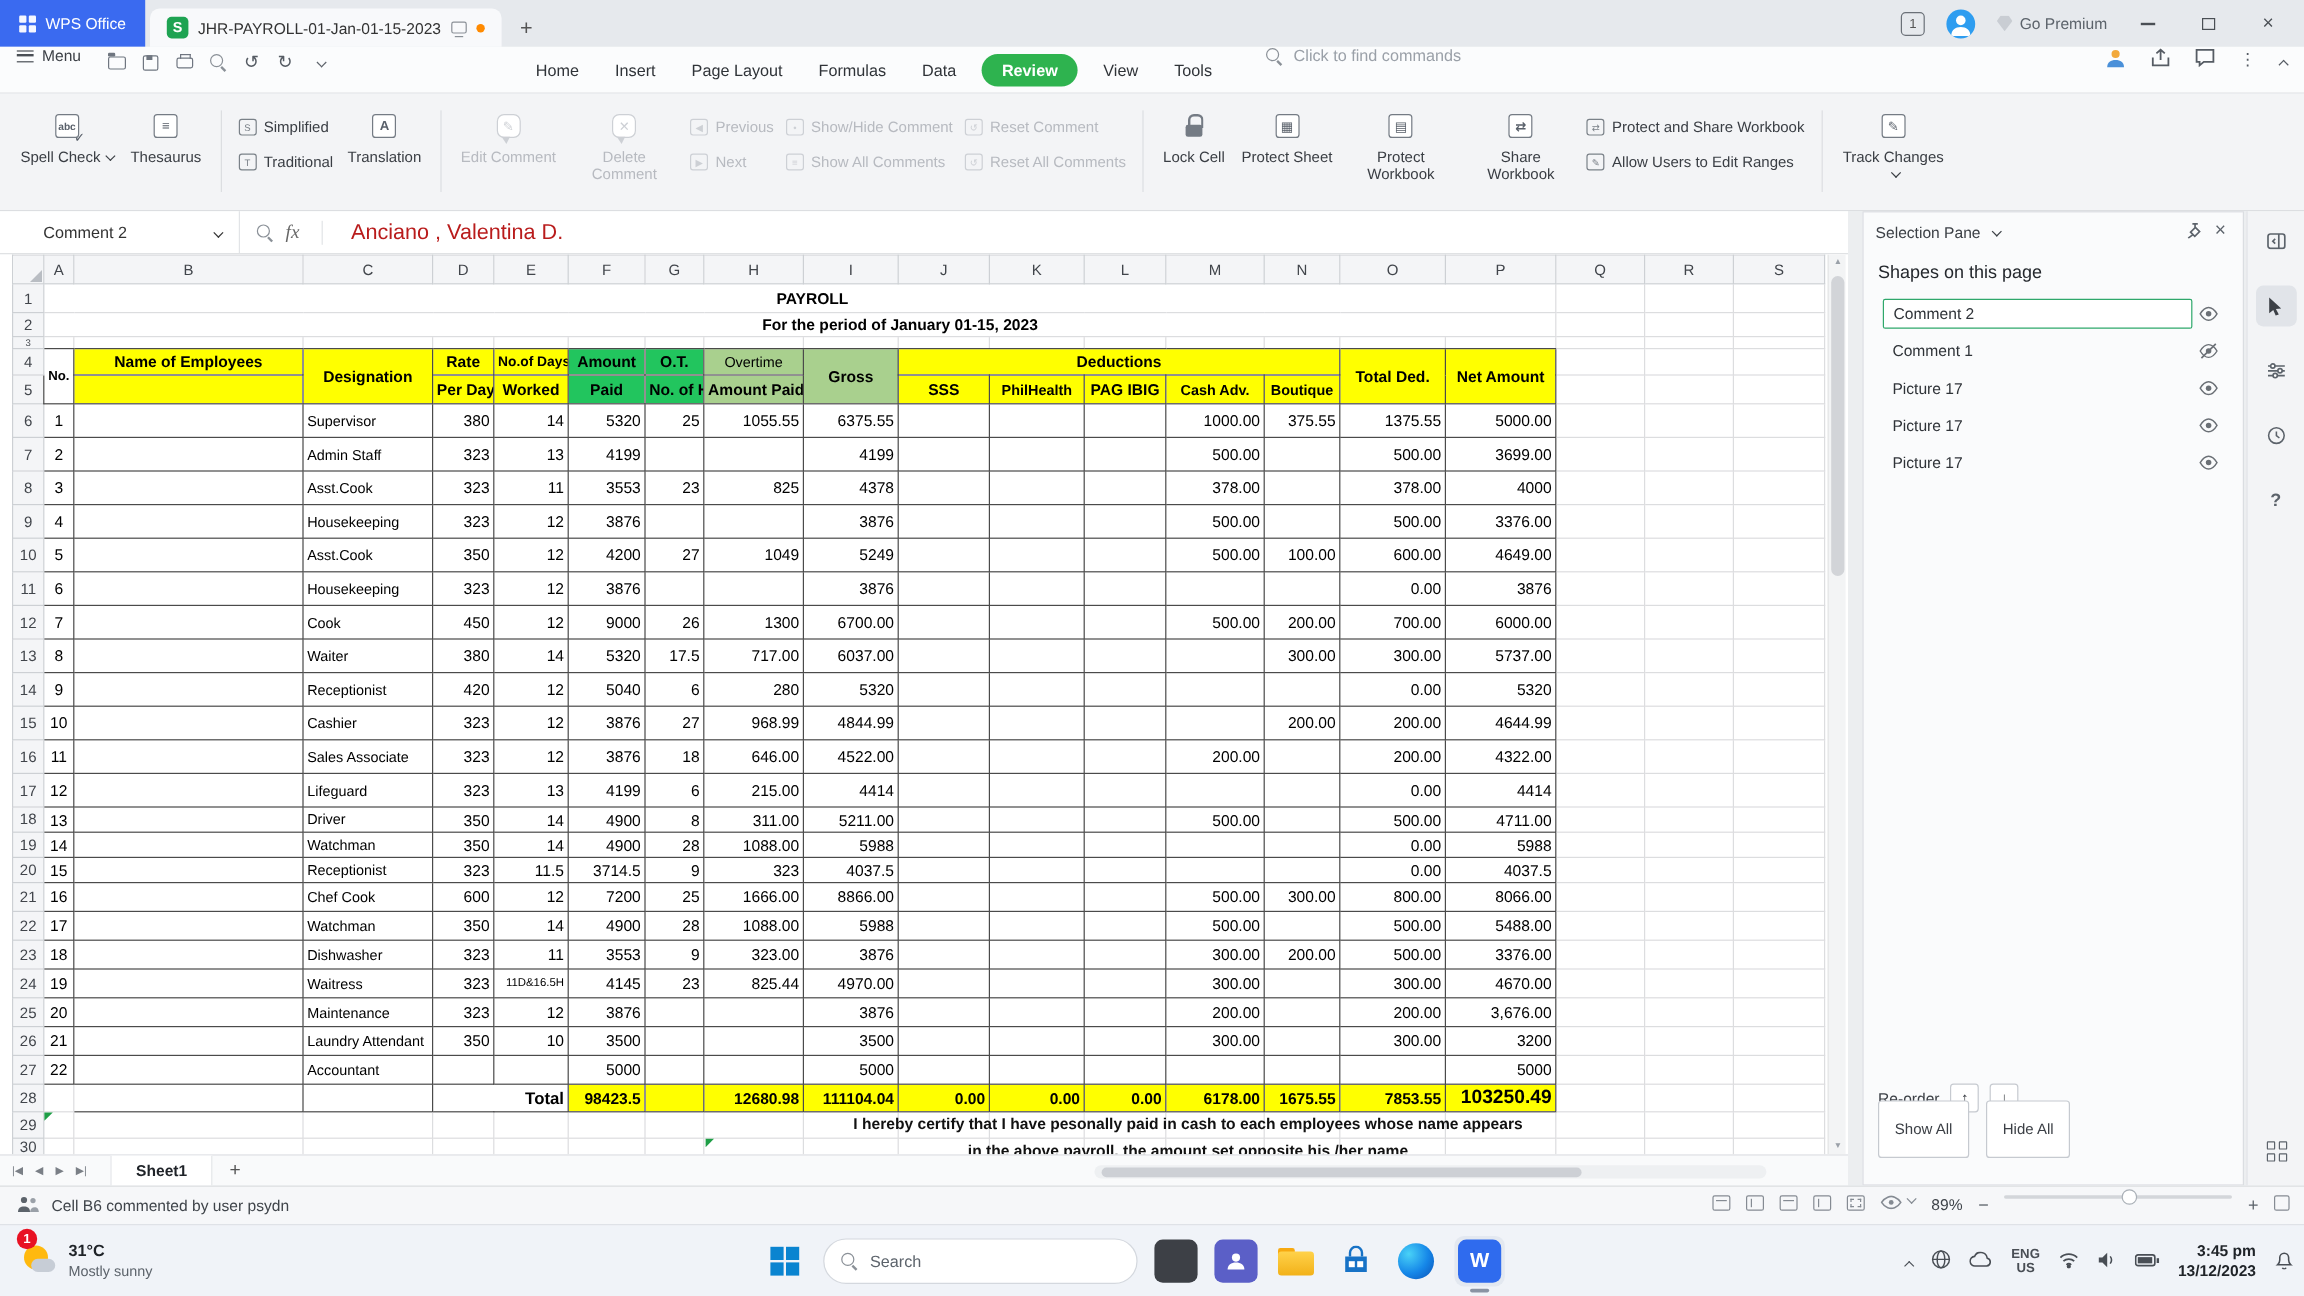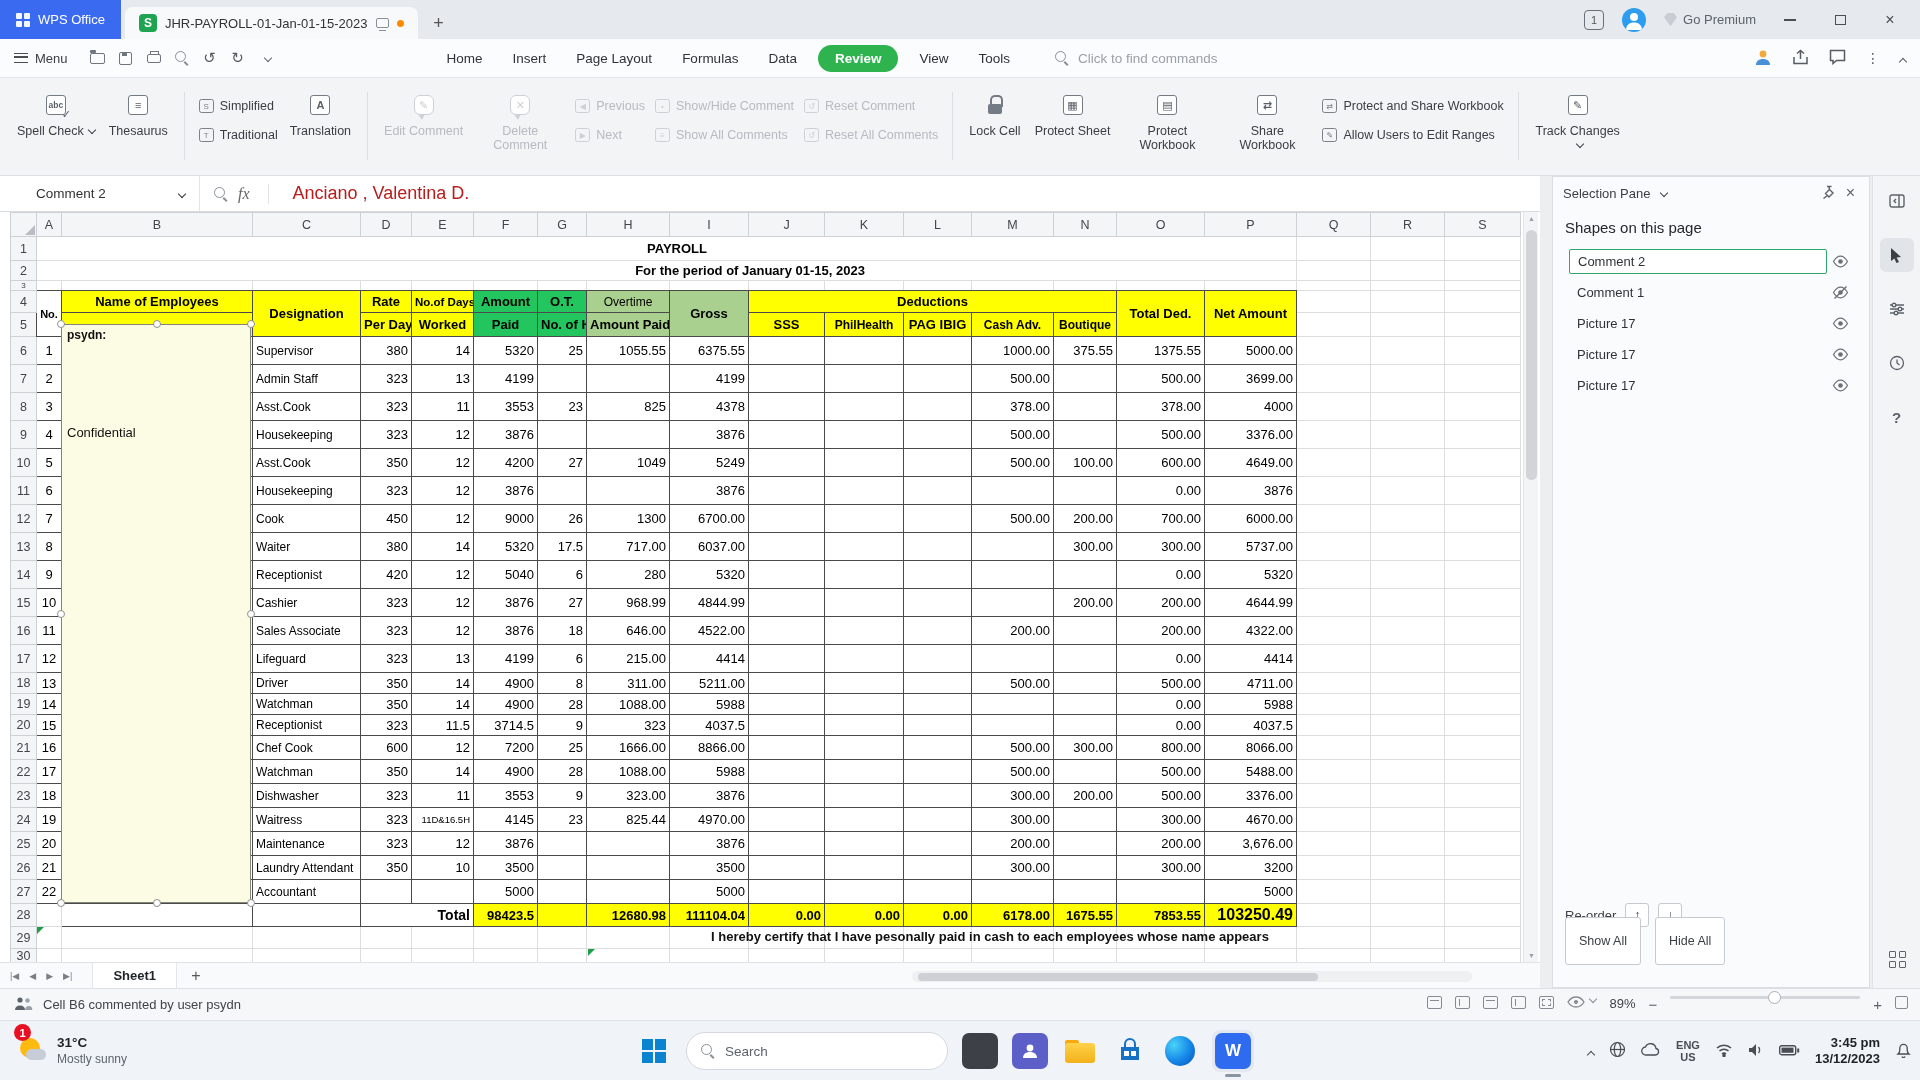--- a/index.html
+++ b/index.html
@@ -23,21 +23,21 @@
 .tbright{position:absolute;right:0;top:0;height:39px;display:flex;align-items:center;gap:18px;padding-right:14px}
 .winswitch{width:20px;height:20px;border:1.4px solid #6b7178;border-radius:4px;font-size:11px;color:#555;display:flex;align-items:center;justify-content:center}
 .avatar{width:24px;height:24px;border-radius:50%;background:#2e9df0;display:flex;align-items:center;justify-content:center;overflow:hidden}
 .gopro{display:flex;align-items:center;gap:6px;color:#5c636b;font-size:13px}
 .gem{width:13px;height:13px;background:#c9cdd3;clip-path:polygon(50% 100%,0 35%,25% 0,75% 0,100% 35%)}
 .wbtn{width:32px;height:39px;display:flex;align-items:center;justify-content:center;color:#4a4f55;font-size:16px}
 .mini{width:12px;height:2px;background:#4a4f55;display:block}
 .maxi{width:11px;height:10px;border:1.5px solid #4a4f55;display:block}
 
 
-.menubar{height:39px;background:#fbfcfd;border-bottom:1px solid #e3e5e8;display:flex;align-items:center;padding:0 14px;position:relative}
+.menubar{height:39px;background:#fbfcfd;border-bottom:1px solid #e3e5e8;display:flex;align-items:flex-start;padding:0 14px;position:relative}
 .menulbl{display:flex;align-items:center;gap:7px;font-size:13px;color:#3c4046;margin-right:18px}
 .burger{width:14px;height:10px;border-top:1.8px solid #4a4f55;border-bottom:1.8px solid #4a4f55;position:relative}
 .burger:after{content:"";position:absolute;left:0;right:0;top:2.4px;height:1.8px;background:#4a4f55}
 .qicons{display:flex;align-items:center}
 .qi{width:24px;height:26px;margin-right:4px;position:relative;display:flex;align-items:center;justify-content:center;color:#5e646c}
 .qf{width:15px;height:11px;border:1.5px solid #6f7680;border-radius:2px;position:relative}
 .qf:before{content:"";position:absolute;left:-1px;top:-4px;width:6px;height:3px;background:#6f7680;border-radius:1px}
 .qs{width:13px;height:13px;border:1.5px solid #6f7680;border-radius:2px;position:relative}
 .qs:after{content:"";position:absolute;left:2px;top:-1px;width:5px;height:4px;background:#6f7680}
 .qp{width:14px;height:9px;border:1.5px solid #6f7680;border-radius:2px;position:relative}
@@ -1142,35 +1142,24 @@
               <td class="gl"></td>
               <td class="gl"></td>
               <td class="gl"></td>
               <td class="gl"></td>
               <td class="gl"></td>
             </tr>
           </tbody>
         </table>
 
       <div class="cert l1">I hereby certify that I have pesonally paid in cash to each employees whose name appears</div>
+      <div class="cert l2">in the above payroll, the amount set opposite his /her name</div>
       <i class="gtri" style="left:37px;top:715px"></i>
       <i class="gtri" style="left:588px;top:737px"></i>
 
-      <div class="cbox">
-        <div class="cauthor">psydn:</div>
-        <div class="cbody">Confidential</div>
-        <i class="hdl" style="left:-5px;top:-5px"></i>
-        <i class="hdl" style="left:91px;top:-5px"></i>
-        <i class="hdl" style="right:-5px;top:-5px"></i>
-        <i class="hdl" style="left:-5px;top:285px"></i>
-        <i class="hdl" style="right:-5px;top:285px"></i>
-        <i class="hdl" style="left:-5px;bottom:-5px"></i>
-        <i class="hdl" style="left:91px;bottom:-5px"></i>
-        <i class="hdl" style="right:-5px;bottom:-5px"></i>
-      </div>
 
       <div class="vscroll">
         <span class="varr" style="top:3px">▲</span>
         <div class="vthumb"></div>
         <span class="varr" style="bottom:3px">▼</span>
       </div>
     </div>
 
     <div class="tabbar">
       <span class="snav">|◀</span>

